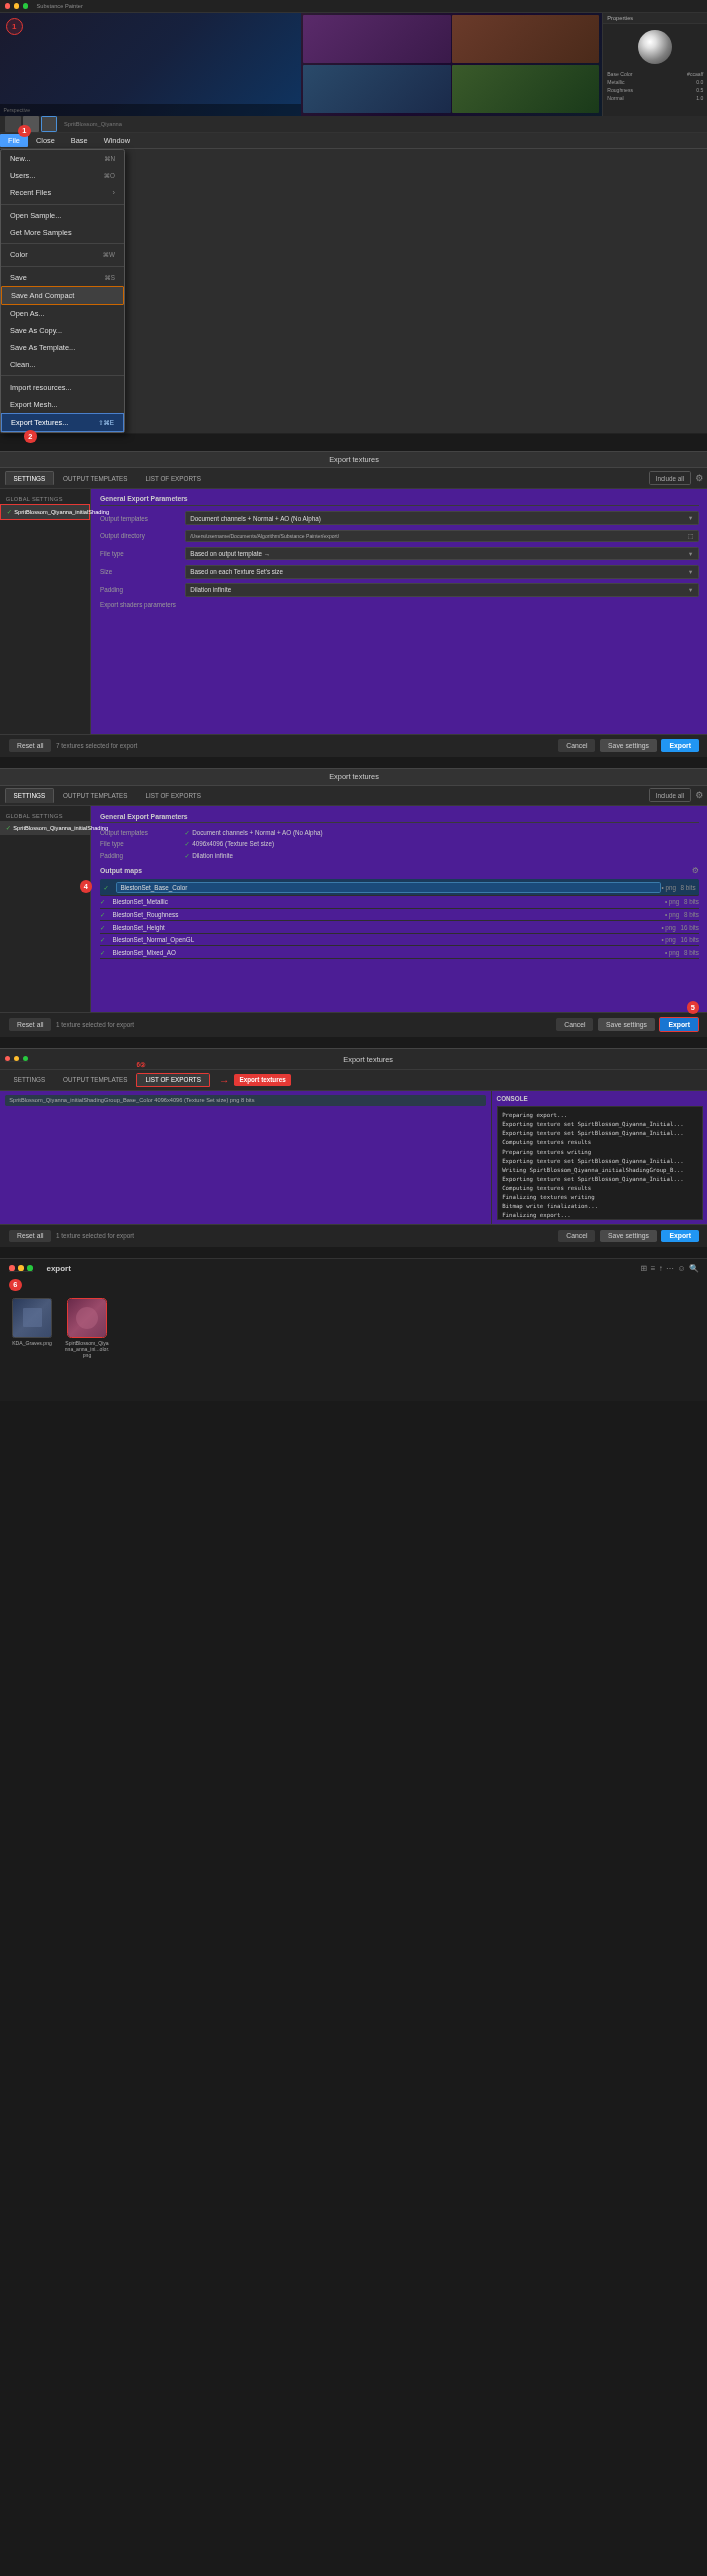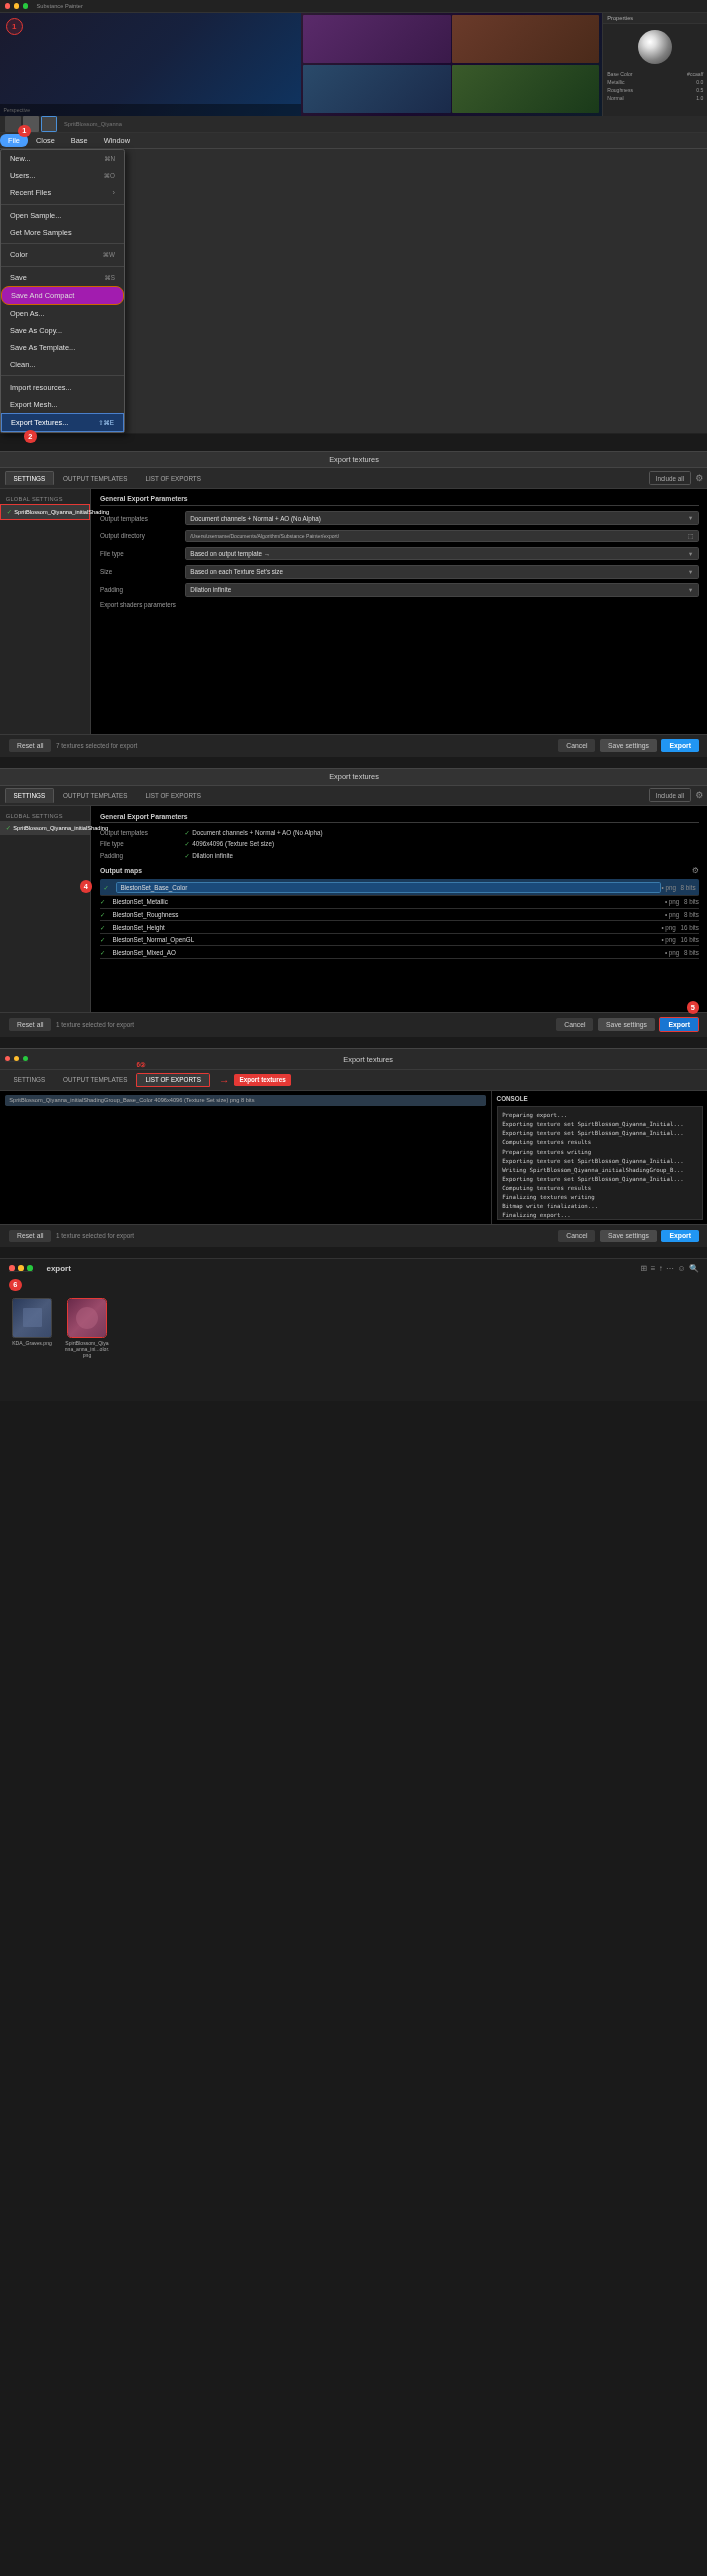--- a/index.html
+++ b/index.html
@@ -66,21 +66,21 @@
     }
     .menu-bar-item {
       padding: 2.3px 8px;
       font-size: 7.4px;
       color: #ddd;
       cursor: pointer;
     }
     .menu-bar-item.active {
       background: #4a9eff;
       color: #fff;
-      border-radius: 6px;
+      border-radius: 1px;
     }
     .dropdown-menu {
       background: #2e2e2e;
       border: 0.6px solid #555;
       border-radius: 2.3px;
       width: 125px;
       margin-left: 0;
       box-shadow: 2.3px 2.3px 6.8px rgba(0,0,0,0.5);
     }
     .menu-item {
@@ -389,30 +389,30 @@
       align-items: center;
       padding: 0 4.6px;
       gap: 2.3px;
       border-bottom: 0.6px solid #333;
       font-size: 6.3px;
       color: #aaa;
     }
 
     
     .full-export-block {
-      background: #000000;
+      background: #4c1d95;
       border-top: 1.1px solid #444;
       width: 100%;
     }
 
     
     .save-compact-highlight {
-      background: #a21caf;
+      background: #404040;
       border: 0.6px solid #cc6600;
-      border-radius: 8px;
+      border-radius: 1px;
     }
   </style>
 </head>
 <body>
 
 <div class="viewport-topbar">
   <span class="traffic-light tl-red"></span>
   <span class="traffic-light tl-yellow"></span>
   <span class="traffic-light tl-green"></span>
   <span style="font-size:5.7px;color:#888;margin-left:4.6px;">Substance Painter</span>

